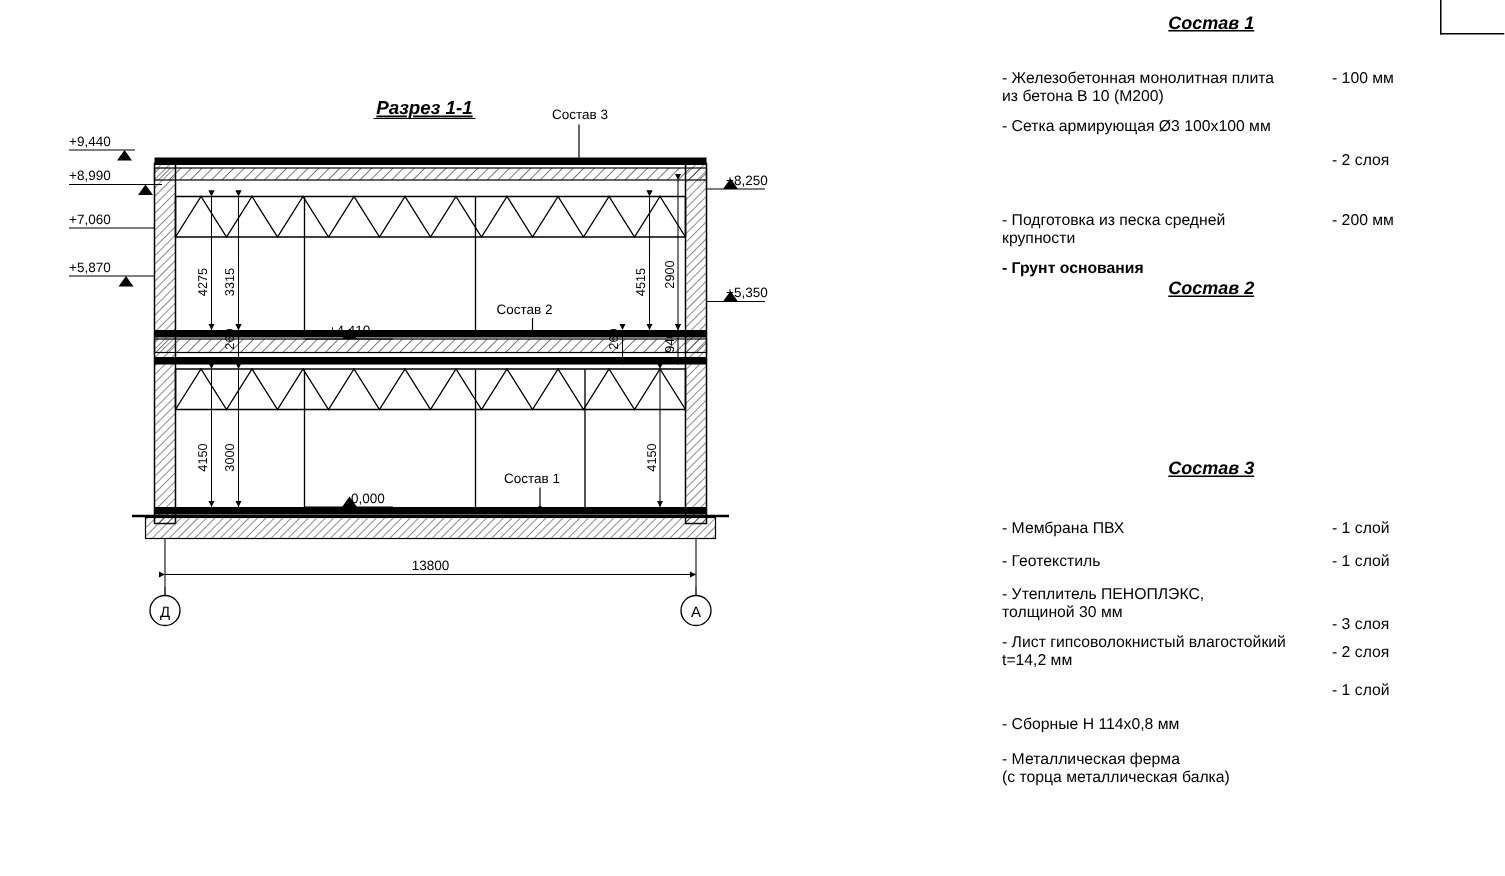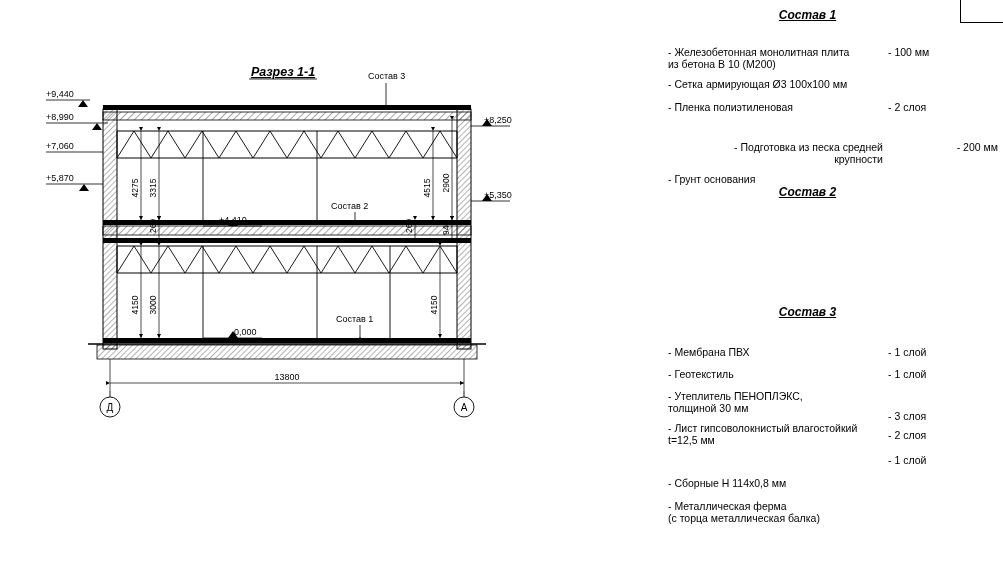--- a/index.html
+++ b/index.html
@@ -257,29 +257,28 @@
         <div class="spec-row tall">
           <span class="spec-label">- Железобетонная  монолитная плита
   из бетона В 10 (М200)</span>
           <span class="spec-value">- 100 мм</span>
         </div>
         <div class="spec-row norm" style="margin-top:6px;">
           <span class="spec-label">- Сетка армирующая Ø3 100х100 мм</span>
           <span class="spec-value"></span>
         </div>
         <div class="spec-row norm" style="margin-top:8px;">
-          <span class="spec-label">- Пленка полиэтиленовая</span>
           <span class="spec-value">- 2 слоя</span>
         </div>
-        <div class="spec-row tall" style="margin-top:25px;text-align:right;">
+        <div class="spec-row tall" style="margin-top:25px;">
           <span class="spec-label">- Подготовка из песка средней
   крупности</span>
           <span class="spec-value">- 200 мм</span>
         </div>
-        <div class="spec-row norm" style="margin-top:6px;">
+        <div class="spec-row norm" style="margin-top:6px;font-weight:bold;">
           <span class="spec-label">- Грунт основания</span>
           <span class="spec-value"></span>
         </div>
       </div>
     </div>
 
     <div class="spec-block" style="top:185px;">
       <div class="spec-title">Состав 2</div>
       <div style="position:relative; margin-top:27px;">
       </div>
@@ -296,21 +295,21 @@
           <span class="spec-label">- Геотекстиль</span>
           <span class="spec-value">- 1 слой</span>
         </div>
         <div class="spec-row tall" style="margin-top:7px;">
           <span class="spec-label">- Утеплитель ПЕНОПЛЭКС,
   толщиной 30 мм</span>
           <span class="spec-value" style="top:20px;">- 3 слоя</span>
         </div>
         <div class="spec-row tall" style="margin-top:6px;">
           <span class="spec-label">- Лист гипсоволокнистый влагостойкий
-  t=12,5 мм</span>
+  t=14,2 мм</span>
           <span class="spec-value" style="top:7px;">- 2 слоя</span>
         </div>
         <div class="spec-row norm" style="margin-top:6px;">
           <span class="spec-value">- 1 слой</span>
         </div>
         <div class="spec-row norm" style="margin-top:8px;">
           <span class="spec-label">- Сборные Н 114х0,8 мм</span>
           <span class="spec-value"></span>
         </div>
         <div class="spec-row tall" style="margin-top:8px;">

